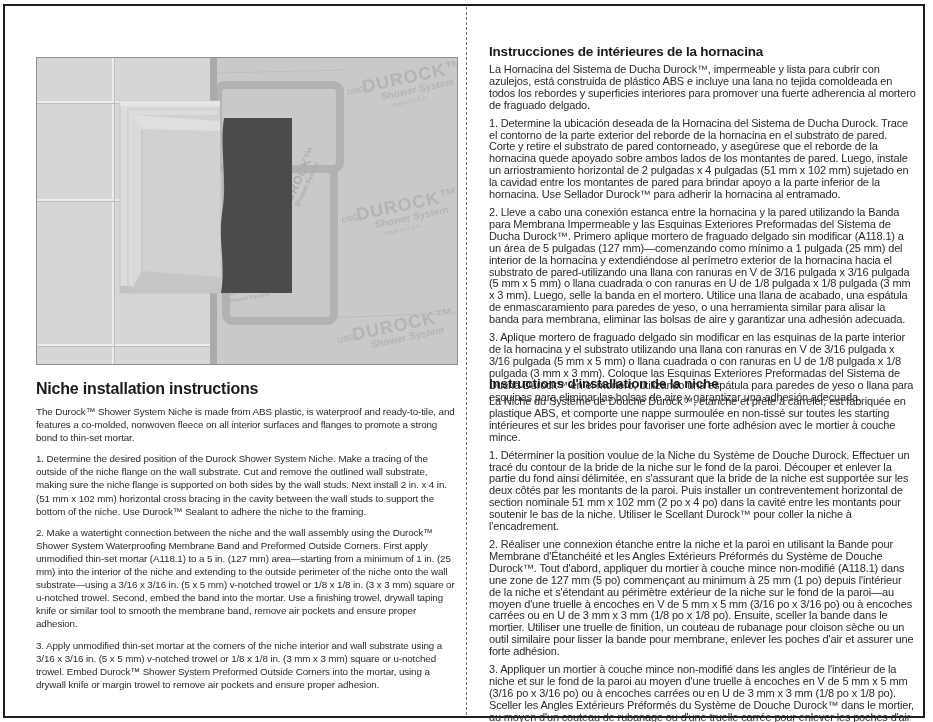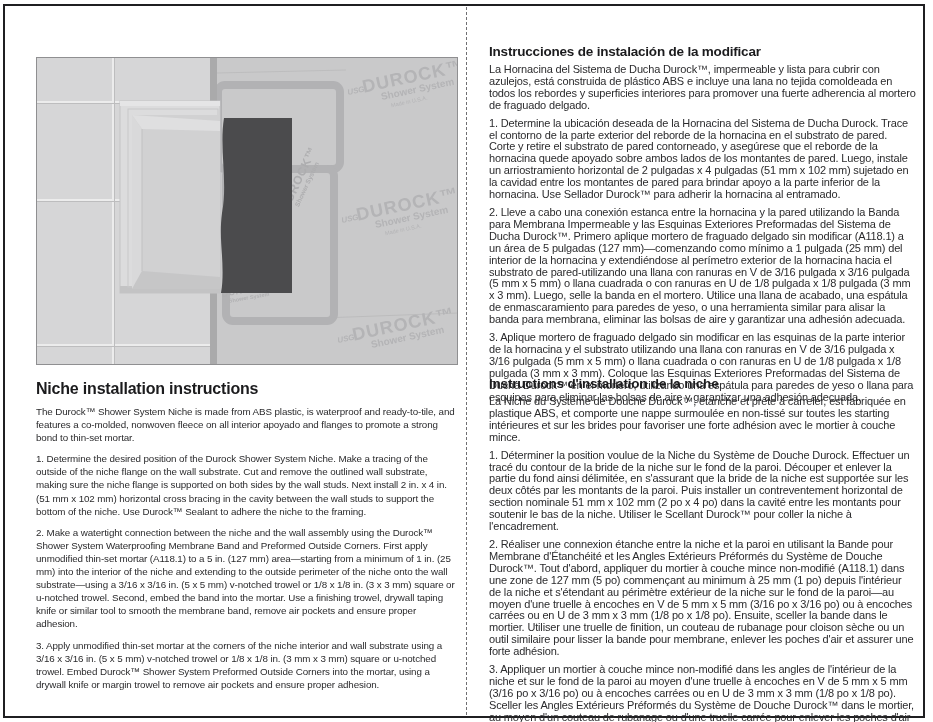--- a/index.html
+++ b/index.html
@@ -121,28 +121,28 @@
       <polygon points="96,232 106,214 184,220 184,232" fill="#c6c6c7"></polygon>
       <line x1="106" y1="72" x2="106" y2="214" stroke="#c1c1c2" stroke-width="1"></line>
     </g>
 
     <path d="M188,61 C183,92 192,124 186,156 C182,186 190,208 185,236 L256,236 L256,61 Z" fill="#4b4b4d"></path>
 
     <rect x="0.5" y="0.5" width="421" height="307" fill="none" stroke="#8f8f91" stroke-width="1"></rect>
   </svg>
 
   <h2 class="h-en">Niche installation instructions</h2>
-  <p>The Durock™ Shower System Niche is made from ABS plastic, is waterproof and ready-to-tile, and features a co-molded, nonwoven fleece on all interior apoyado and flanges to promote a strong bond to thin-set mortar.</p>
+  <p>The Durock™ Shower System Niche is made from ABS plastic, is waterproof and ready-to-tile, and features a co-molded, nonwoven fleece on all interior surfaces and flanges to promote a strong bond to thin-set mortar.</p>
   <p>1. Determine the desired position of the Durock Shower System Niche. Make a tracing of the outside of the niche flange on the wall substrate. Cut and remove the outlined wall substrate, making sure the niche flange is supported on both sides by the wall studs. Next install 2 in. x 4 in. (51 mm x 102 mm) horizontal cross bracing in the cavity between the wall studs to support the bottom of the niche. Use Durock™ Sealant to adhere the niche to the framing.</p>
   <p>2. Make a watertight connection between the niche and the wall assembly using the Durock™ Shower System Waterproofing Membrane Band and Preformed Outside Corners. First apply unmodified thin-set mortar (A118.1) to a 5 in. (127 mm) area—starting from a minimum of 1 in. (25 mm) into the interior of the niche and extending to the outside perimeter of the niche onto the wall substrate—using a 3/16 x 3/16 in. (5 x 5 mm) v-notched trowel or 1/8 x 1/8 in. (3 x 3 mm) square or u-notched trowel. Second, embed the band into the mortar. Use a finishing trowel, drywall taping knife or similar tool to smooth the membrane band, remove air pockets and ensure proper adhesion.</p>
   <p>3. Apply unmodified thin-set mortar at the corners of the niche interior and wall substrate using a 3/16 x 3/16 in. (5 x 5 mm) v-notched trowel or 1/8 x 1/8 in. (3 mm x 3 mm) square or u-notched trowel. Embed Durock™ Shower System Preformed Outside Corners into the mortar, using a drywall knife or margin trowel to remove air pockets and ensure proper adhesion.</p>
 </div>
 
 <div class="sec sec-es">
-  <h2 class="h-intl">Instrucciones de instalación de la modificar</h2>
+  <h2 class="h-intl">Instrucciones de intérieures de la hornacina</h2>
   <p>La Hornacina del Sistema de Ducha Durock™, impermeable y lista para cubrir con azulejos, está construida de plástico ABS e incluye una lana no tejida comoldeada en todos los rebordes y superficies interiores para promover una fuerte adherencia al mortero de fraguado delgado.</p>
   <p>1. Determine la ubicación deseada de la Hornacina del Sistema de Ducha Durock. Trace el contorno de la parte exterior del reborde de la hornacina en el substrato de pared. Corte y retire el substrato de pared contorneado, y asegúrese que el reborde de la hornacina quede apoyado sobre ambos lados de los montantes de pared. Luego, instale un arriostramiento horizontal de 2 pulgadas x 4 pulgadas (51 mm x 102 mm) sujetado en la cavidad entre los montantes de pared para brindar apoyo a la parte inferior de la hornacina. Use Sellador Durock™ para adherir la hornacina al entramado.</p>
   <p>2. Lleve a cabo una conexión estanca entre la hornacina y la pared utilizando la Banda para Membrana Impermeable y las Esquinas Exteriores Preformadas del Sistema de Ducha Durock™. Primero aplique mortero de fraguado delgado sin modificar (A118.1) a un área de 5 pulgadas (127 mm)—comenzando como mínimo a 1 pulgada (25 mm) del interior de la hornacina y extendiéndose al perímetro exterior de la hornacina hacia el substrato de pared-utilizando una llana con ranuras en V de 3/16 pulgada x 3/16 pulgada (5 mm x 5 mm) o llana cuadrada o con ranuras en U de 1/8 pulgada x 1/8 pulgada (3 mm x 3 mm). Luego, selle la banda en el mortero. Utilice una llana de acabado, una espátula de enmascaramiento para paredes de yeso, o una herramienta similar para alisar la banda para membrana, eliminar las bolsas de aire y garantizar una adhesión adecuada.</p>
   <p>3. Aplique mortero de fraguado delgado sin modificar en las esquinas de la parte interior de la hornacina y el substrato utilizando una llana con ranuras en V de 3/16 pulgada x 3/16 pulgada (5 mm x 5 mm) o llana cuadrada o con ranuras en U de 1/8 pulgada x 1/8 pulgada (3 mm x 3 mm). Coloque las Esquinas Exteriores Preformadas del Sistema de Ducha Durock™ en el mortero, utilizando una espátula para paredes de yeso o llana para esquinas para eliminar las bolsas de aire y garantizar una adhesión adecuada.</p>
 </div>
 
 <div class="sec sec-fr">
   <h2 class="h-intl">Instructions d'installation de la niche</h2>
   <p>La Niche du Système de Douche Durock™, étanche et prête à carreler, est fabriquée en plastique ABS, et comporte une nappe surmoulée en non-tissé sur toutes les starting intérieures et sur les brides pour favoriser une forte adhésion avec le mortier à couche mince.</p>
   <p>1. Déterminer la position voulue de la Niche du Système de Douche Durock. Effectuer un tracé du contour de la bride de la niche sur le fond de la paroi. Découper et enlever la partie du fond ainsi délimitée, en s'assurant que la bride de la niche est supportée sur les deux côtés par les montants de la paroi. Puis installer un contreventement horizontal de section nominale 51 mm x 102 mm (2 po x 4 po) dans la cavité entre les montants pour soutenir le bas de la niche. Utiliser le Scellant Durock™ pour coller la niche à l'encadrement.</p>

